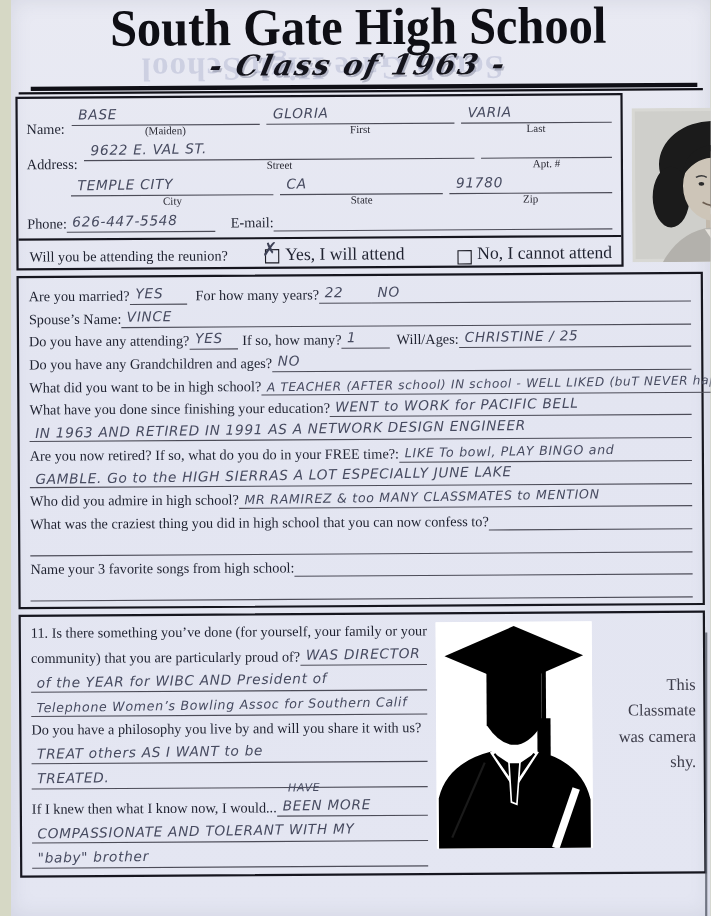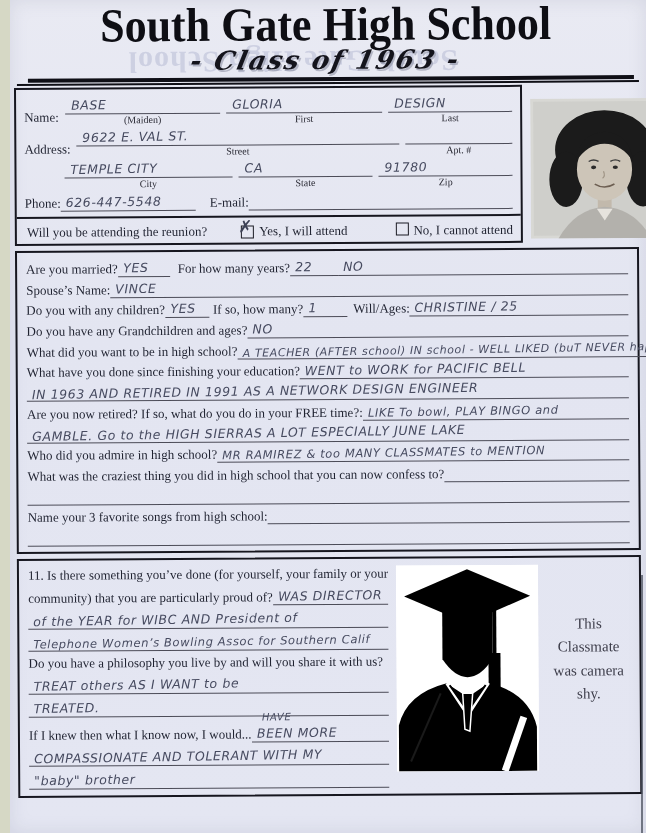--- a/index.html
+++ b/index.html
@@ -31,21 +31,21 @@
     position:relative;z-index:1;display:inline-block;margin-top:-3px;
     font-family:"DejaVu Serif",serif;font-style:italic;font-weight:bold;
     font-size:26px;letter-spacing:2px;transform:skewX(-12deg);
     color:#14141c;text-shadow:2px 2px 0 rgba(135,138,158,.55);
   }
   .rule1{height:4px;background:#0f0f16;margin:2px 10px 0 20px;}
   .rule2{height:2px;background:#0f0f16;margin:1px 5px 0 9px;}
 
   
   .q{font-size:13px;color:#1f2230;white-space:nowrap;}
-  .small{font-size:13px;}
+  .small{font-size:16px;}
   .hw{
     font-family:"DejaVu Sans",sans-serif;font-style:italic;
     font-size:12.5px;letter-spacing:.6px;color:#474b60;
     display:inline-block;transform:rotate(-.6deg);white-space:nowrap;
   }
   .ans{border-bottom:1px solid #4c4c58;min-height:17px;padding:0 5px;position:relative;}
   .grow{flex:1;}
   .row{display:flex;align-items:flex-end;}
   .cap{font-size:10px;text-align:center;color:#2a2a34;}
 
@@ -78,21 +78,21 @@
 
   
   .box3{
     margin:5px 6px 0 6px;border:2px solid #16161f;height:222px;
     padding:7px 6px 6px 9px;display:flex;
   }
   .b3left{flex:1;display:flex;flex-direction:column;justify-content:space-between;padding-right:8px;}
   .b3right{width:240px;position:relative;}
   .gradbox{position:absolute;left:0;top:0;width:142px;height:206px;background:#ffffff;}
   .shy{
-    position:absolute;left:148px;top:48px;width:88px;text-align:center;
+    position:absolute;left:148px;top:48px;width:88px;text-align:right;
     font-size:15px;line-height:1.55;color:#3d3d4a;font-family:Liberation Serif, serif;
   }
   .edgeline{position:absolute;right:3px;top:575px;height:258px;width:2px;background:#4c515f;opacity:.75;}
 </style>
 </head>
 <body>
 
 <div class="page">
 <div class="tilt">
 
@@ -111,21 +111,21 @@
         <span class="q">Name:</span>
         <span class="fgroup" style="flex:1.25">
           <span class="fline"><i class="hw">BASE</i></span>
           <span class="cap">(Maiden)</span>
         </span>
         <span class="fgroup" style="flex:1.25">
           <span class="fline"><i class="hw">GLORIA</i></span>
           <span class="cap">First</span>
         </span>
         <span class="fgroup" style="flex:1">
-          <span class="fline"><i class="hw">DESIGN</i></span>
+          <span class="fline"><i class="hw">VARIA</i></span>
           <span class="cap">Last</span>
         </span>
       </div>
 
       <div class="row" style="margin-top:2px">
         <span class="q">Address:</span>
         <span class="fgroup" style="flex:3">
           <span class="fline"><i class="hw">9622   E. VAL   ST.</i></span>
           <span class="cap">Street</span>
         </span>
@@ -158,21 +158,21 @@
       </div>
 
       <div class="reunion">
         <span class="q">Will you be attending the reunion?</span>
         <span style="display:flex;align-items:center;margin-left:34px">
           <span class="cb">
                 <span class="mark">✗</span>
               </span>
           <span class="q small">Yes, I will attend</span>
         </span>
-        <span style="display:flex;align-items:flex-start;margin-left:48px">
+        <span style="display:flex;align-items:flex-end;margin-left:48px">
           <span class="cb"></span>
           <span class="q small">No, I cannot attend</span>
         </span>
       </div>
     </div>
 
     <div class="photo">
       <svg width="148" height="140" viewBox="0 0 150 142">
         <rect width="150" height="142" fill="#d8d8d4"></rect>
         <rect x="3" y="3" width="144" height="136" fill="#cfcfcb"></rect>
@@ -202,21 +202,21 @@
       <span class="ans" style="width:38px"><i class="hw">22</i></span>
       <span class="ans grow"><i class="hw">NO</i></span>
     </div>
 
     <div class="row">
       <span class="q">Spouse’s Name:</span>
       <span class="ans grow"><i class="hw">VINCE</i></span>
     </div>
 
     <div class="row">
-      <span class="q">Do you with any children?</span>
+      <span class="q">Do you have any attending?</span>
       <span class="ans" style="width:34px"><i class="hw">YES</i></span>
       <span class="q" style="margin-left:4px">If so, how many?</span>
       <span class="ans" style="width:34px"><i class="hw">1</i></span>
       <span class="q" style="margin-left:6px">Will/Ages:</span>
       <span class="ans grow"><i class="hw">CHRISTINE / 25</i></span>
     </div>
 
     <div class="row">
       <span class="q">Do you have any Grandchildren and ages?</span>
       <span class="ans grow"><i class="hw">NO</i></span>

